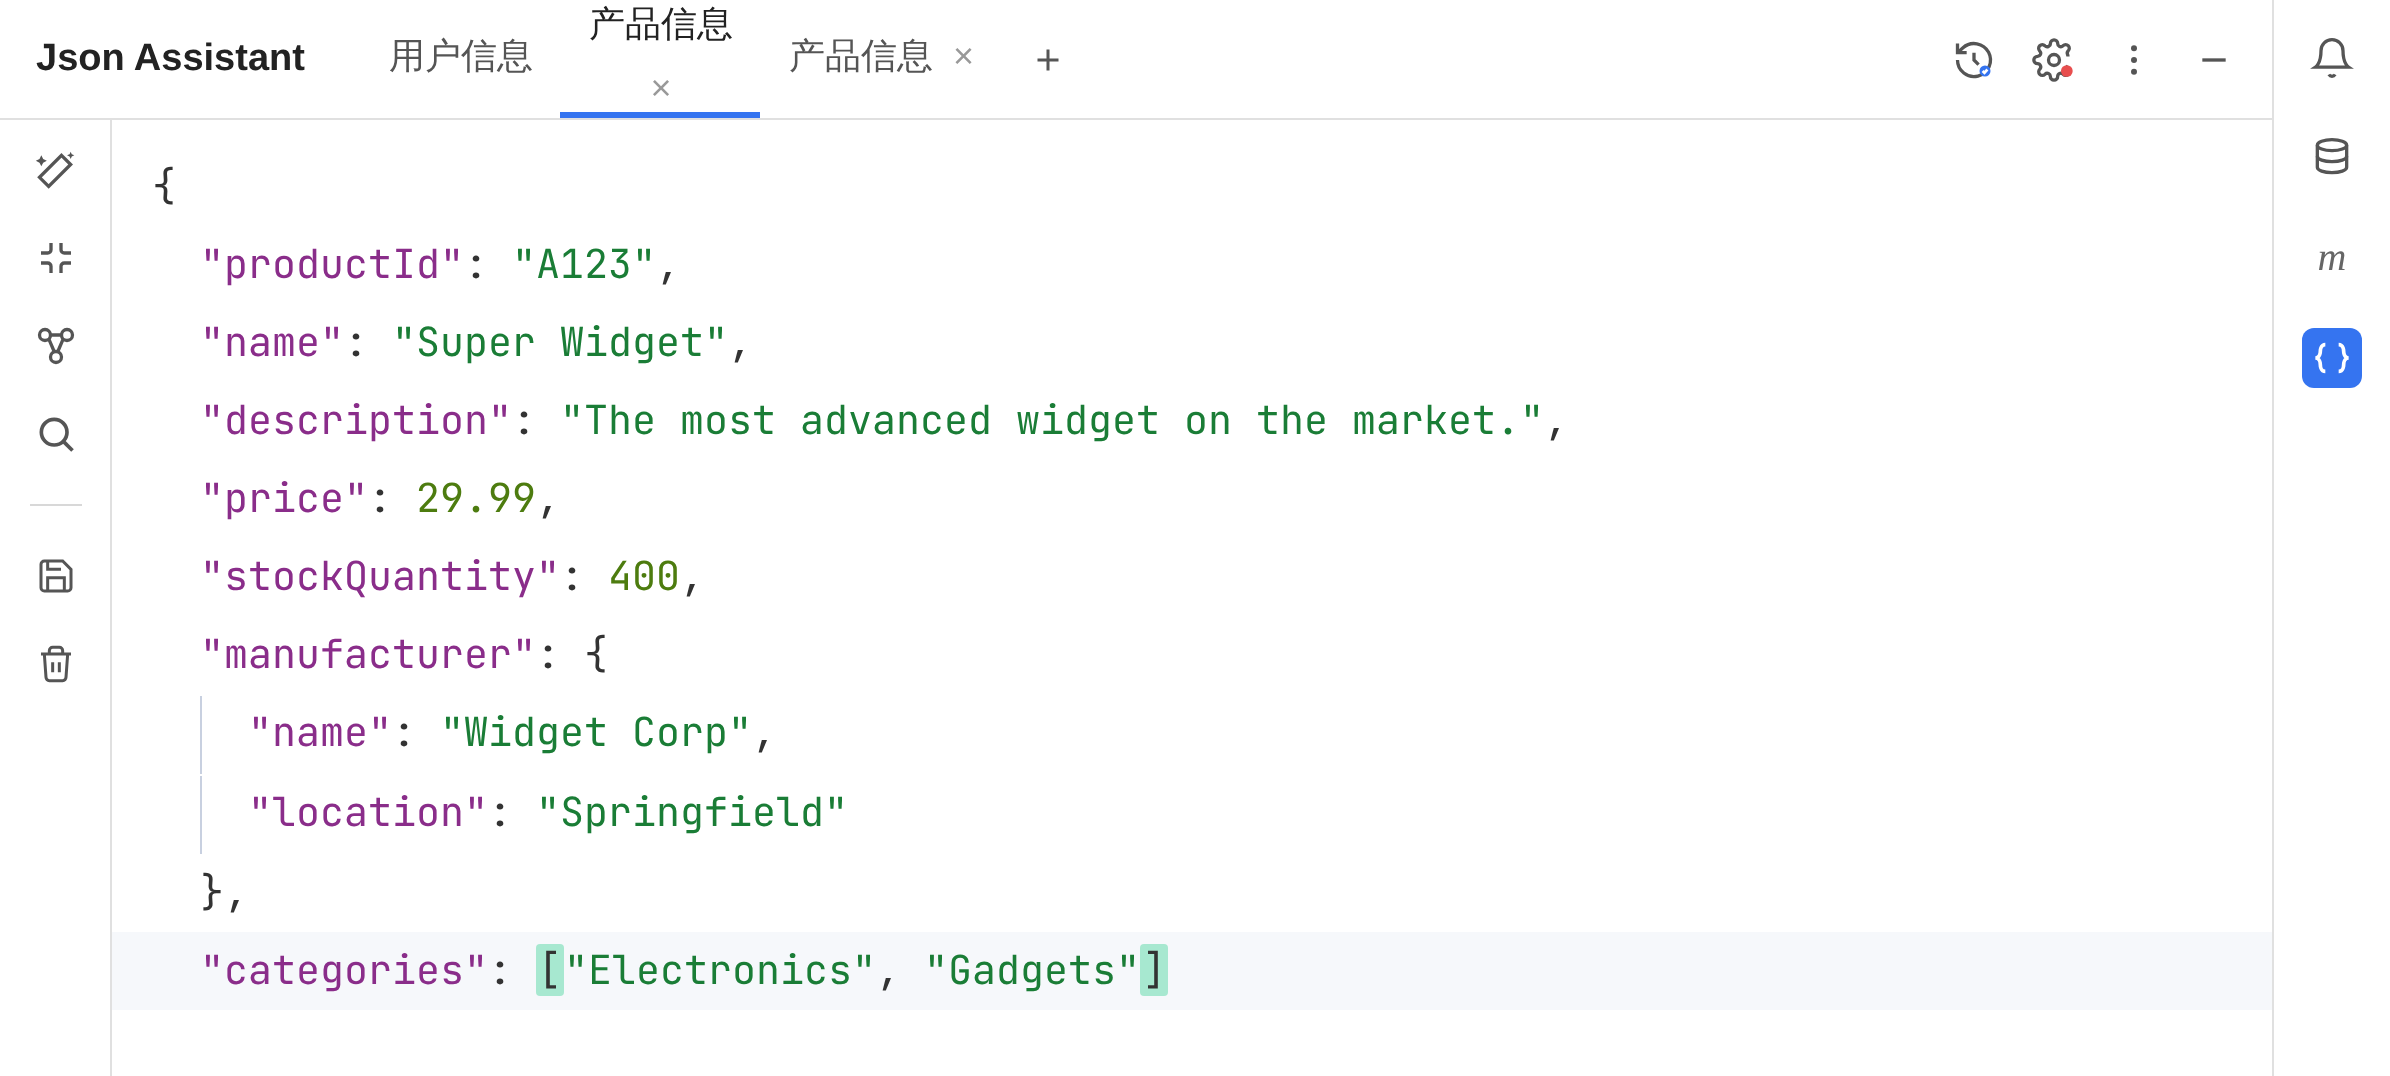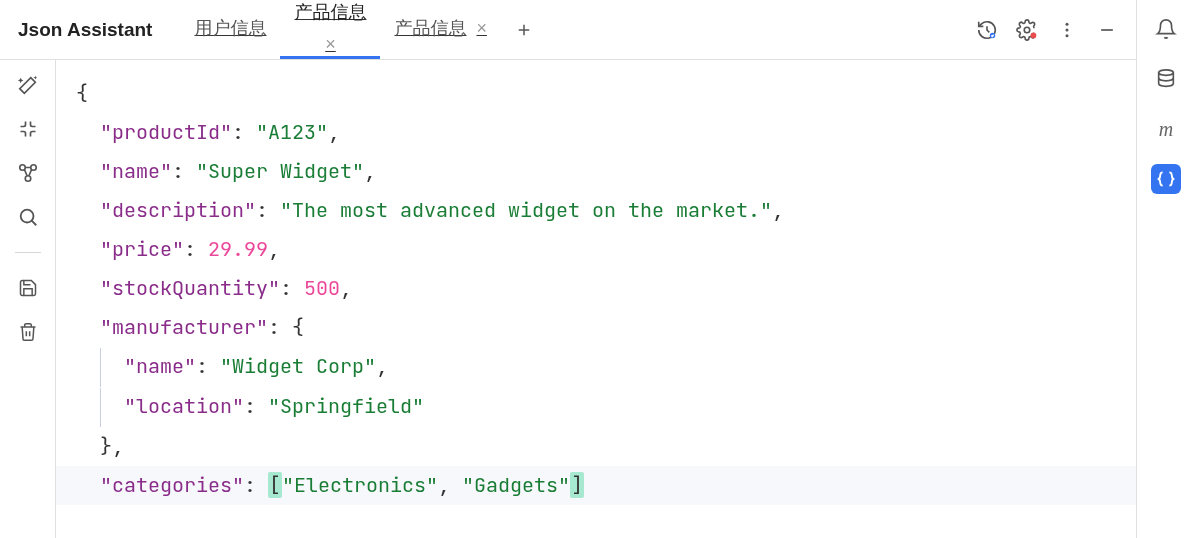--- a/index.html
+++ b/index.html
@@ -20,21 +20,21 @@
     align-items: center;
     border-bottom: 1px solid #e0e0e0;
     padding: 0 10px 0 0;
   }
   .title {
     font-size: 19px;
     font-weight: 700;
     color: #222;
     padding: 0 18px;
   }
-  .tabs { display: flex; align-items: stretch; height: 100%; margin-left: 10px; text-decoration: underline; }
+  .tabs { display: flex; align-items: stretch; height: 100%; margin-left: 10px; }
   .tab {
     display: flex;
     align-items: center;
     padding: 0 14px;
     font-size: 18px;
     color: #555;
     cursor: pointer;
     border-bottom: 3px solid transparent;
     gap: 10px;
   }
@@ -58,21 +58,21 @@
     font-family: "JetBrains Mono","Consolas","Menlo",monospace;
     font-size: 20px;
     line-height: 39px;
     white-space: pre;
     overflow: auto;
     color:#333;
   }
   .tok-brace { color:#333; }
   .tok-key { color:#8a2d8a; }
   .tok-str { color:#1a7d36; }
-  .tok-num { color:#ec4899; }
+  .tok-num { color:#4d7c0f; }
   .tok-punc { color:#333; }
   .hl-bracket { background:#a7e8d0; border-radius:2px; padding:0 1px; }
   .guide { display:inline-block; border-left:1px solid #c8d0e0; height:39px; vertical-align:middle; margin-right:-1px; }
   .line-hl { background:#f6f8fb; display:block; margin:0 -20px; padding:0 20px; }
   .right-bar {
     width: 58px;
     display:flex; flex-direction:column; align-items:center;
     padding-top:14px; gap:20px;
   }
   .right-icon { width:30px; height:30px; display:flex; align-items:center; justify-content:center; cursor:pointer; color:#555; border-radius:6px; }
@@ -180,21 +180,21 @@
             <path d="M10 11v6M14 11v6"></path>
           </svg>
       </div>
     </div>
 
     <div class="editor"><span class="tok-brace">{</span>
   <span class="tok-key">"productId"</span><span class="tok-punc">:</span> <span class="tok-str">"A123"</span><span class="tok-punc">,</span>
   <span class="tok-key">"name"</span><span class="tok-punc">:</span> <span class="tok-str">"Super Widget"</span><span class="tok-punc">,</span>
   <span class="tok-key">"description"</span><span class="tok-punc">:</span> <span class="tok-str">"The most advanced widget on the market."</span><span class="tok-punc">,</span>
   <span class="tok-key">"price"</span><span class="tok-punc">:</span> <span class="tok-num">29.99</span><span class="tok-punc">,</span>
-  <span class="tok-key">"stockQuantity"</span><span class="tok-punc">:</span> <span class="tok-num">500</span><span class="tok-punc">,</span>
+  <span class="tok-key">"stockQuantity"</span><span class="tok-punc">:</span> <span class="tok-num">400</span><span class="tok-punc">,</span>
   <span class="tok-key">"manufacturer"</span><span class="tok-punc">:</span> <span class="tok-brace">{</span>
   <span class="guide"></span>  <span class="tok-key">"name"</span><span class="tok-punc">:</span> <span class="tok-str">"Widget Corp"</span><span class="tok-punc">,</span>
   <span class="guide"></span>  <span class="tok-key">"location"</span><span class="tok-punc">:</span> <span class="tok-str">"Springfield"</span>
   <span class="tok-brace">}</span><span class="tok-punc">,</span>
 <span class="line-hl">  <span class="tok-key">"categories"</span><span class="tok-punc">:</span> <span class="hl-bracket tok-punc">[</span><span class="tok-str">"Electronics"</span><span class="tok-punc">,</span> <span class="tok-str">"Gadgets"</span><span class="hl-bracket tok-punc">]</span></span>
 </div>
   </div>
 </div>
 
 <div class="right-bar">

